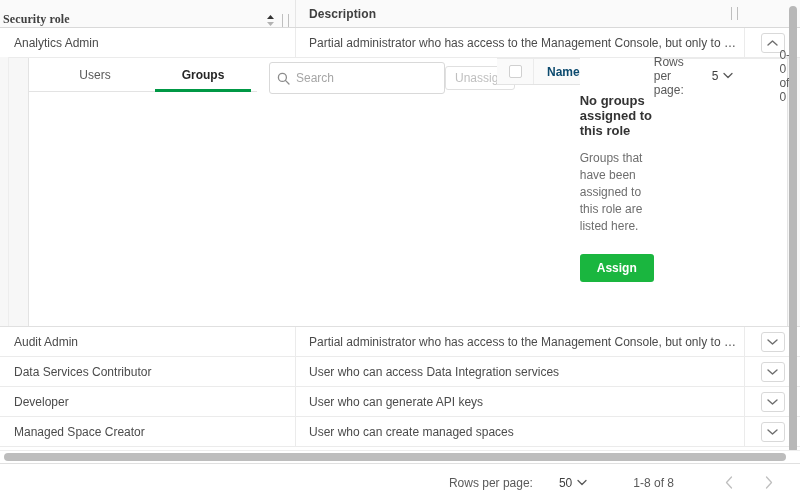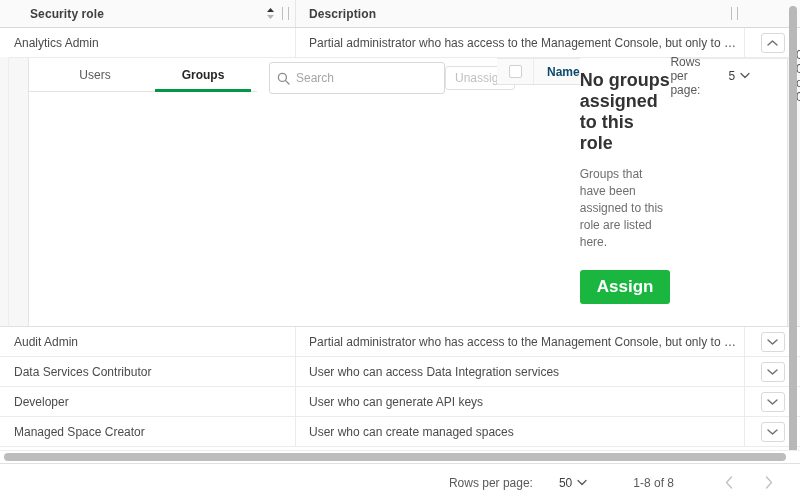--- a/index.html
+++ b/index.html
@@ -30,25 +30,26 @@
     display: flex;
     height: 28px;
     background: #fafafa;
     border-bottom: 1px solid #d9d9d9;
     box-sizing: border-box;
     align-items: center;
   }
   .col-role {
     width: 295px;
     box-sizing: border-box;
-    padding-left: 30px;
-    display: flex;
-    align-items: center;
+    padding-left: 3px;
+    display: flex;
+    align-items: flex-end;
     height: 100%;
     position: relative;
+    font-family: Liberation Serif, serif;
   }
   .col-desc {
     flex: 1;
     box-sizing: border-box;
     padding-left: 13px;
     display: flex;
     align-items: center;
     height: 100%;
     position: relative;
     border-left: 1px solid #e6e6e6;
@@ -305,38 +306,38 @@
   .empty-state {
     flex: 1;
     display: flex;
     flex-direction: column;
     align-items: center;
     justify-content: center;
     gap: 0;
     padding-bottom: 10px;
   }
   .empty-title {
-    font-size: 18px;
+    font-size: 13px;
     font-weight: bold;
     color: #333333;
     margin-bottom: 12px;
   }
   .empty-sub {
     font-size: 12px;
     color: #6e6e6e;
     line-height: 17px;
     max-width: 210px;
   }
   .assign-btn {
     margin-top: 19px;
     background: #1ab63f;
     color: #ffffff;
     border: none;
     border-radius: 3px;
-    font-size: 17px;
+    font-size: 12px;
     font-weight: bold;
     font-family: "Liberation Sans", sans-serif;
     padding: 7px 17px;
     cursor: pointer;
   }
 
   .inner-pager {
     height: 34px;
     display: flex;
     align-items: center;

